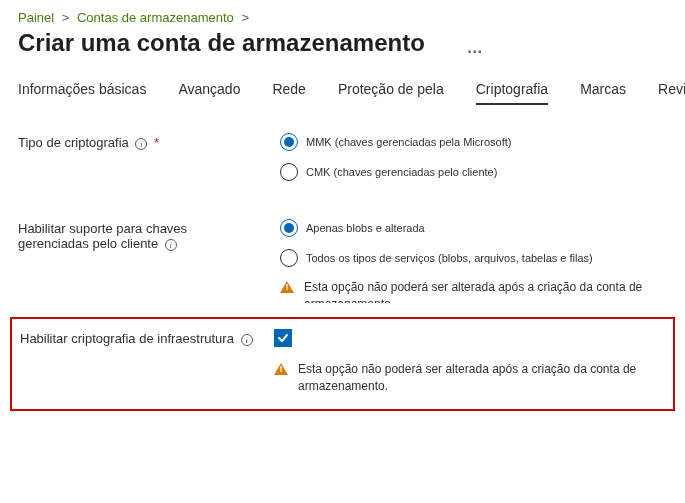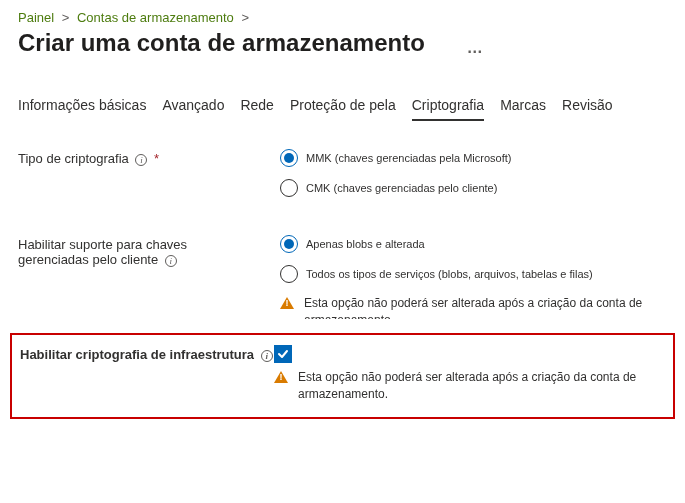--- a/index.html
+++ b/index.html
@@ -16,29 +16,29 @@
   .breadcrumb {
     font-size: 13px;
     margin-bottom: 4px;
   }
   .breadcrumb a { color: #4d7c0f; text-decoration: none; cursor: pointer; }
   .breadcrumb .sep { color: #605e5c; margin: 0 4px; }
   .page-title {
     font-size: 24px;
     font-weight: 600;
     color: #201f1e;
-    margin-bottom: 40px;
+    margin-bottom: 24px;
     display: flex;
     align-items: flex-end;
     gap: 30px;
   }
   .page-title .more { margin-left: 12px; color: #605e5c; font-size: 16px; letter-spacing: 1px; cursor: pointer; }
   .tabs {
     display: flex;
-    gap: 16px;
+    gap: 32px;
     border-bottom: 0;
     margin-bottom: 28px;
   }
   .tab {
     font-size: 14px;
     color: #323130;
     padding-bottom: 6px;
     cursor: pointer;
     white-space: nowrap;
   }
@@ -220,21 +220,21 @@
       <span class="radio-label">Todos os tipos de serviços (blobs, arquivos, tabelas e filas)</span>
     </div>
     <div class="warn-row warn-cut">
       <div class="warn-icon"></div>
       <div class="warn-text">Esta opção não poderá ser alterada após a criação da conta de armazenamento.</div>
     </div>
   </div>
 </div>
 
 <div class="highlight-box">
-  <div class="form-row" style="margin-bottom:4px;font-weight:bold;">
+  <div class="form-row" style="margin-bottom:12px;">
     <div class="form-label-col">
       <span>Habilitar criptografia de infraestrutura</span>
       <span class="info-icon">i</span>
     </div>
     <div class="form-control-col check-indent">
       <div class="checkbox">
         <svg width="12" height="12" viewBox="0 0 12 12" fill="none">
           <path d="M2 6 L5 9 L10 3" stroke-width="2" stroke-linecap="round" stroke-linejoin="round"></path>
         </svg>
       </div>

